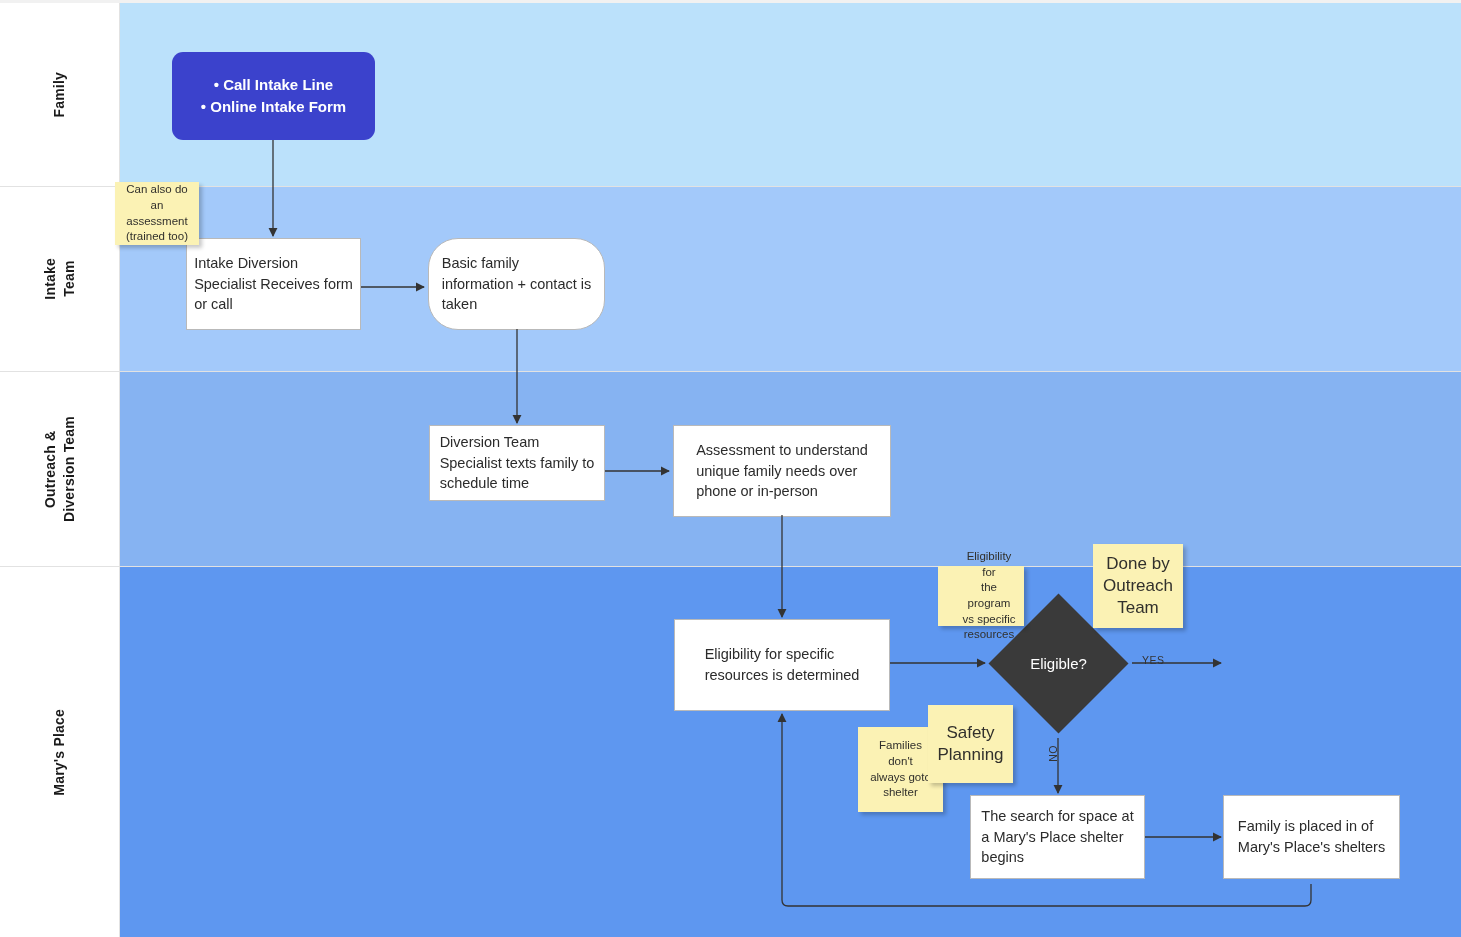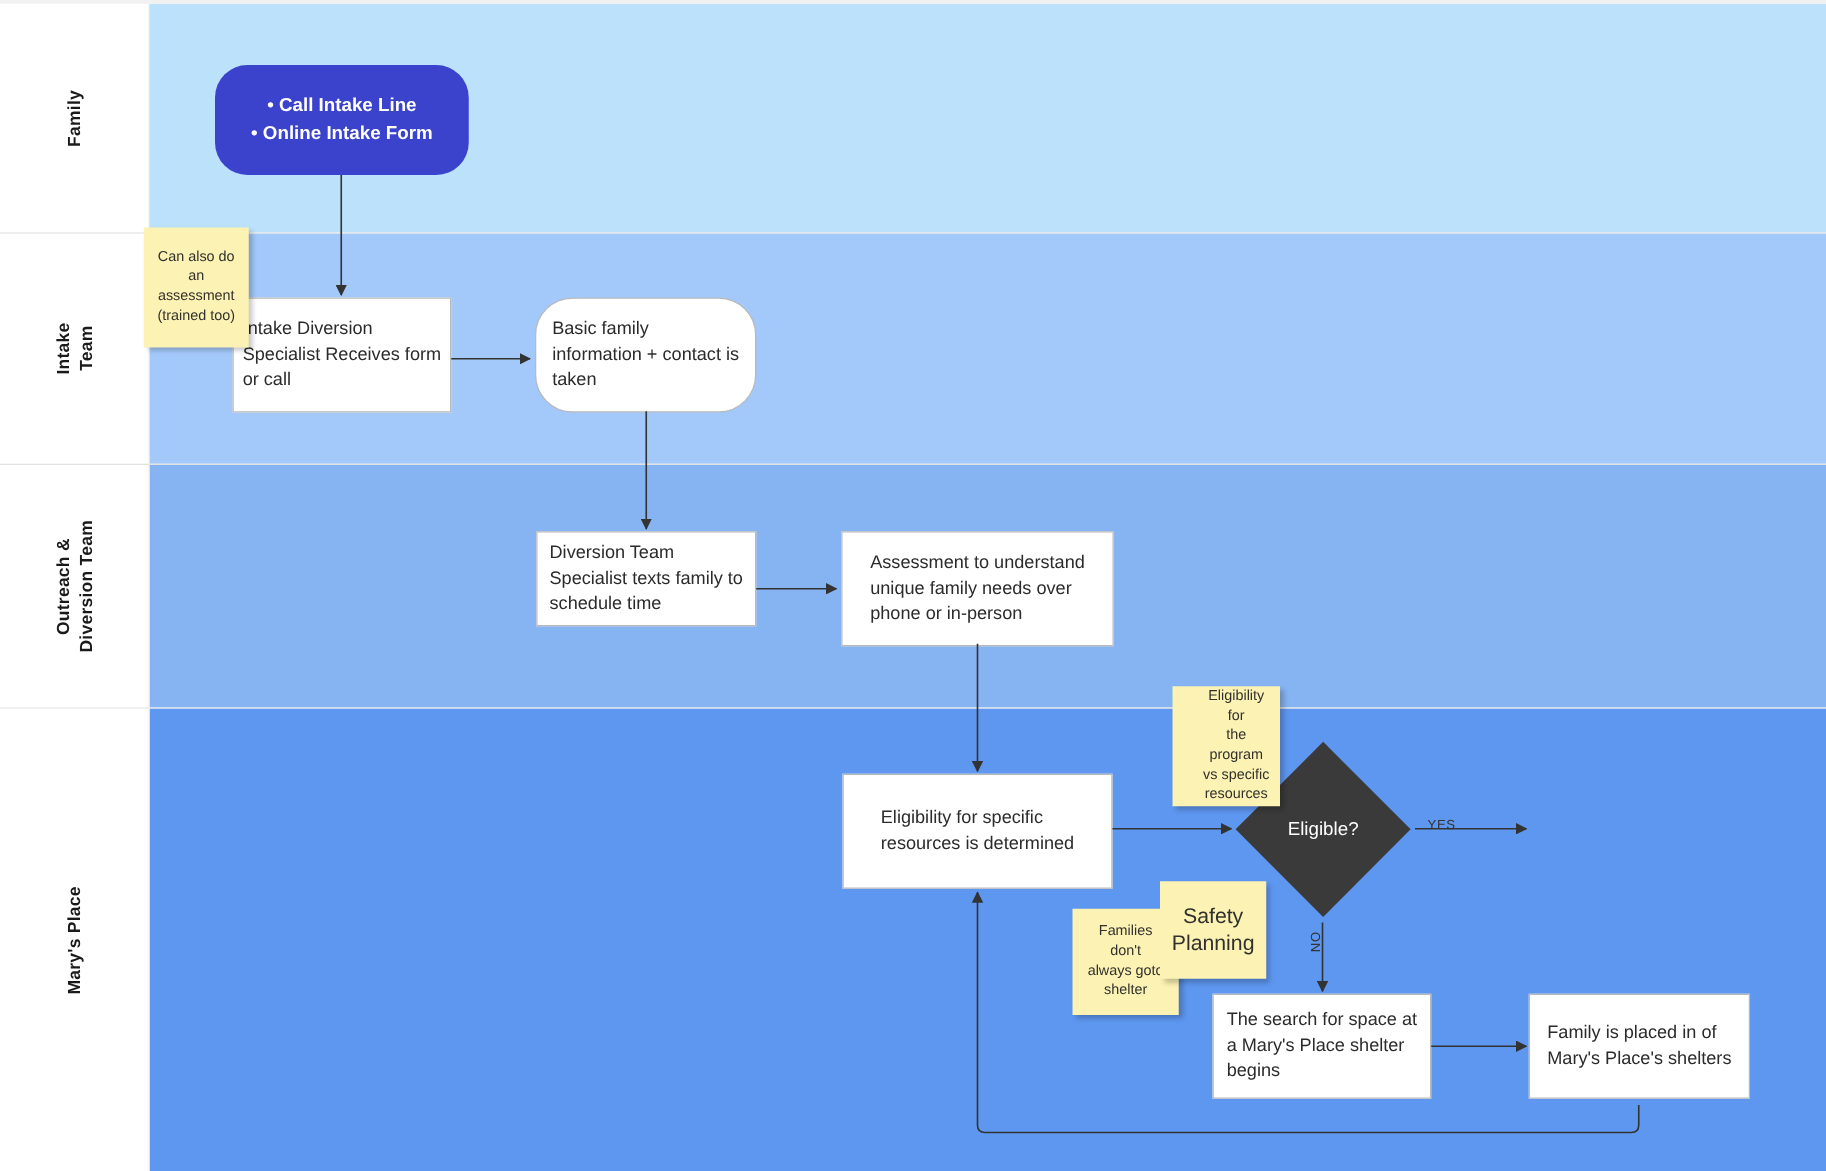--- a/index.html
+++ b/index.html
@@ -62,21 +62,21 @@
     line-height: 1.42;
     color: #2b2b2b;
     white-space: pre-line;
   }
   .node.process {
     background: #ffffff;
     border: 1px solid #b9b9b9;
   }
   .node.start {
     background: #3B42CC;
-    border-radius: 26px;
+    border-radius: 11px;
     color: #ffffff;
     font-weight: bold;
     font-size: 15px;
     line-height: 1.5;
     text-align: center;
   }
 
   
   .diamond-wrap {
     position: absolute;
@@ -245,30 +245,33 @@
 a Mary's Place shelter
 begins</div>
 
   <div class="node process" style="left:1223px; top:795px; width:177px; height:84px;">Family is placed in of
 Mary's Place's shelters</div>
 
   <div class="edge-label" style="left:1142px; top:654px;">YES</div>
 
   <div class="edge-label vert" style="left:1047px; top:745px;">NO</div>
 
-  <div class="sticky small" style="left:115px; top:182px; width:84px; height:96px;">Can also do
+  <div class="sticky small" style="left:115px; top:182px; width:84px; height:63px;">Can also do
 an
 assessment
 (trained too)</div>
 
-  <div class="sticky small" style="left:938px; top:549px; width:86px; height:96px;padding-left:21px;">Eligibility for
+  <div class="sticky small" style="left:938px; top:566px; width:86px; height:60px;padding-left:21px;">Eligibility for
 the program
 vs specific
 resources</div>
 
+  <div class="sticky large" style="left:1093px; top:544px; width:90px; height:84px;">Done by
+Outreach
+Team</div>
 
   <div class="sticky small" style="left:834px; top:727px; width:85px; height:85px;margin-left:24px;">Families
 don't
 always goto
 shelter</div>
 
   <div class="sticky large" style="left:928px; top:705px; width:85px; height:78px;">Safety
 Planning</div>
 
 </div>

